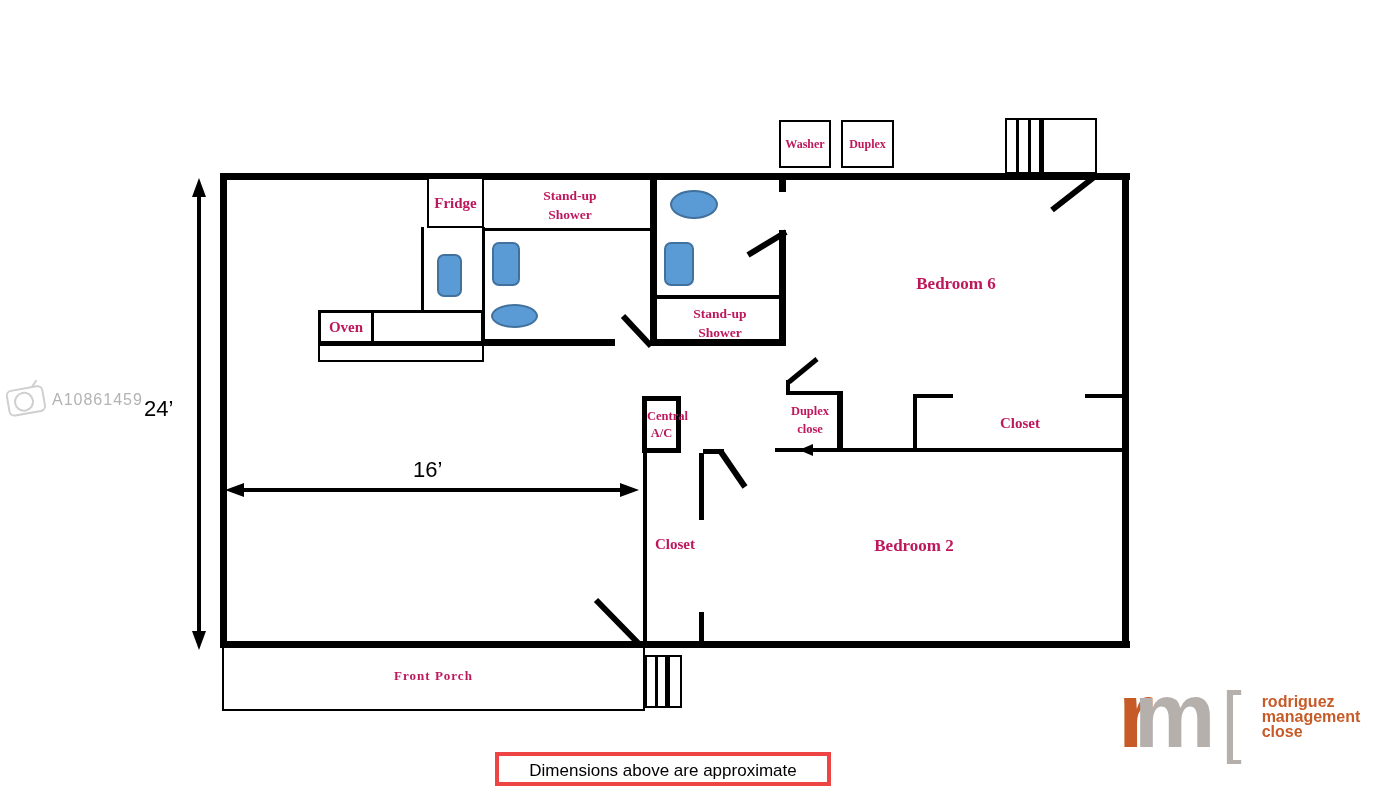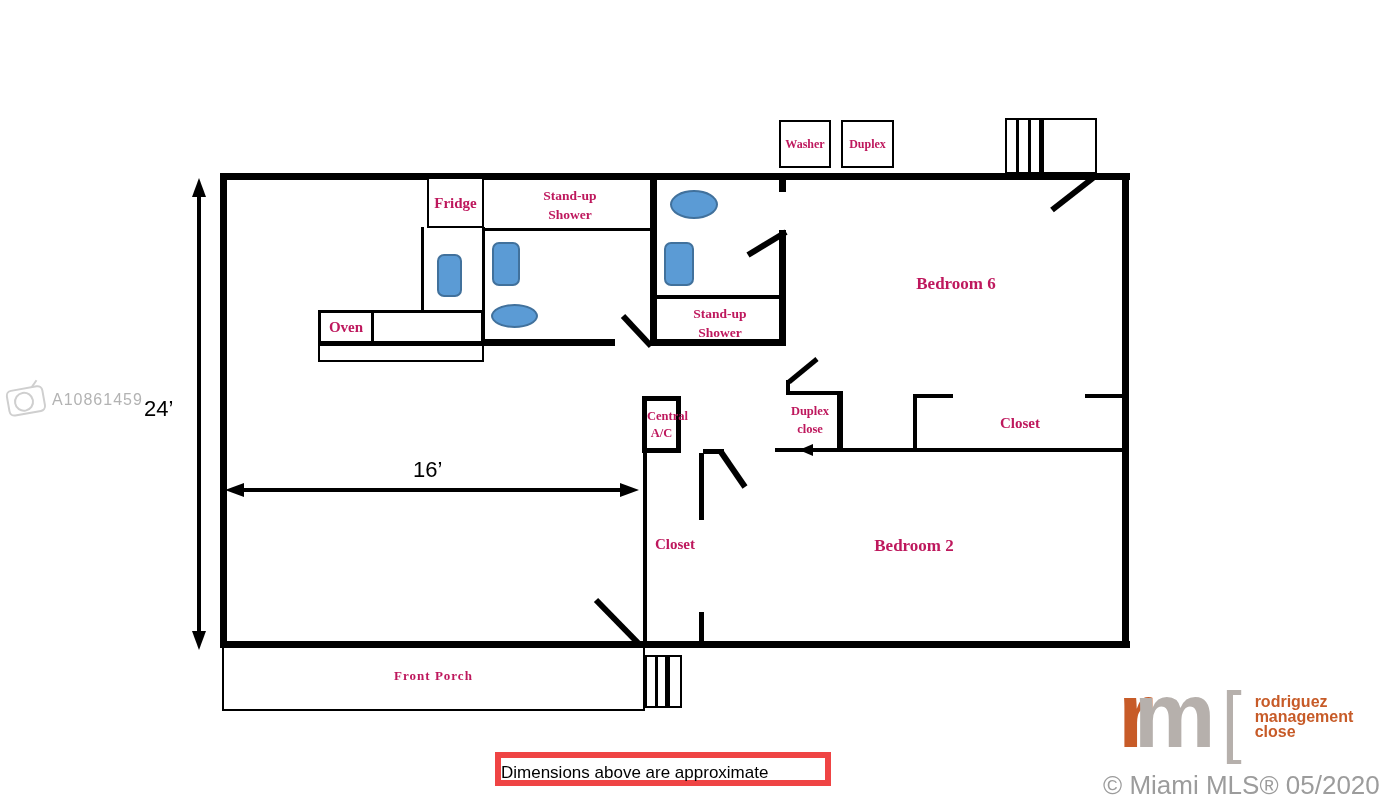--- a/index.html
+++ b/index.html
@@ -10,29 +10,29 @@
   .box{position:absolute;background:#fff;border:2px solid #000;box-sizing:border-box;}
   .label{position:absolute;color:#be185d;font-weight:bold;text-align:center;white-space:pre-line;font-family:Liberation Serif, serif;}
   .fixture{position:absolute;background:#5b9bd5;border:2px solid #41719c;box-sizing:border-box;}
   .ellipse{border-radius:50%;}
   .sink{border-radius:7px;}
   svg.overlay{position:absolute;left:0;top:0;pointer-events:none;}
   .title{position:absolute;left:346px;top:26px;width:710px;text-align:center;
          font-size:23px;line-height:33px;color:#000;}
   .dim-label{position:absolute;font-size:22px;color:#000;}
   .wm-id{position:absolute;left:52px;top:391px;font-size:16px;letter-spacing:1px;color:#b3b3b3;}
-  .note-box{position:absolute;left:495px;top:752px;width:336px;height:34px;border:6px solid #ef4444;
-            box-sizing:border-box;text-align:left;font-size:17px;line-height:30px;color:#000;}
+  .note-box{position:absolute;left:495px;top:752px;width:336px;height:34px;border:4px solid #ef4444;
+            box-sizing:border-box;text-align:center;font-size:17px;line-height:30px;color:#000;}
   .mls{position:absolute;left:1103px;top:770px;font-size:26px;color:#9c9c9c;}
   .logo{position:absolute;left:1118px;top:680px;display:flex;align-items:flex-start;}
   .logo .lr{font-size:92px;font-weight:bold;line-height:70px;color:#c75b28;letter-spacing:-4px;}
   .logo .lm{font-size:92px;font-weight:bold;line-height:70px;color:#b6b0ac;margin-left:-16px;}
   .logo .lb{font-size:72px;font-weight:100;line-height:80px;color:#b6b0ac;margin-left:6px;
             font-family:"Liberation Sans",sans-serif;transform:scaleY(1.1);}
-  .logo .ltxt{margin-left:13px;padding-top:14px;color:#c75b28;font-weight:bold;
+  .logo .ltxt{margin-left:20px;padding-top:14px;color:#c75b28;font-weight:bold;
               font-size:16px;line-height:15px;}
 </style>
 </head>
 <body>
 
 <div class="canvas">
 
 
   <div class="box" style="left:779px;top:120px;width:52px;height:48px;">
     <div class="label" style="left:0;top:15px;width:100%;font-size:12px;">Washer</div>
@@ -151,15 +151,14 @@
     <span class="lr">r</span>
     <span class="lm">m</span>
     <span class="lb">[</span>
     <span class="ltxt">
       <div>rodriguez</div>
       <div>management</div>
       <div>close</div>
     </span>
   </div>
 
-  <div class="mls">© Miami MLS® 05/2020</div>
 
 </div>
 
 </body></html>

